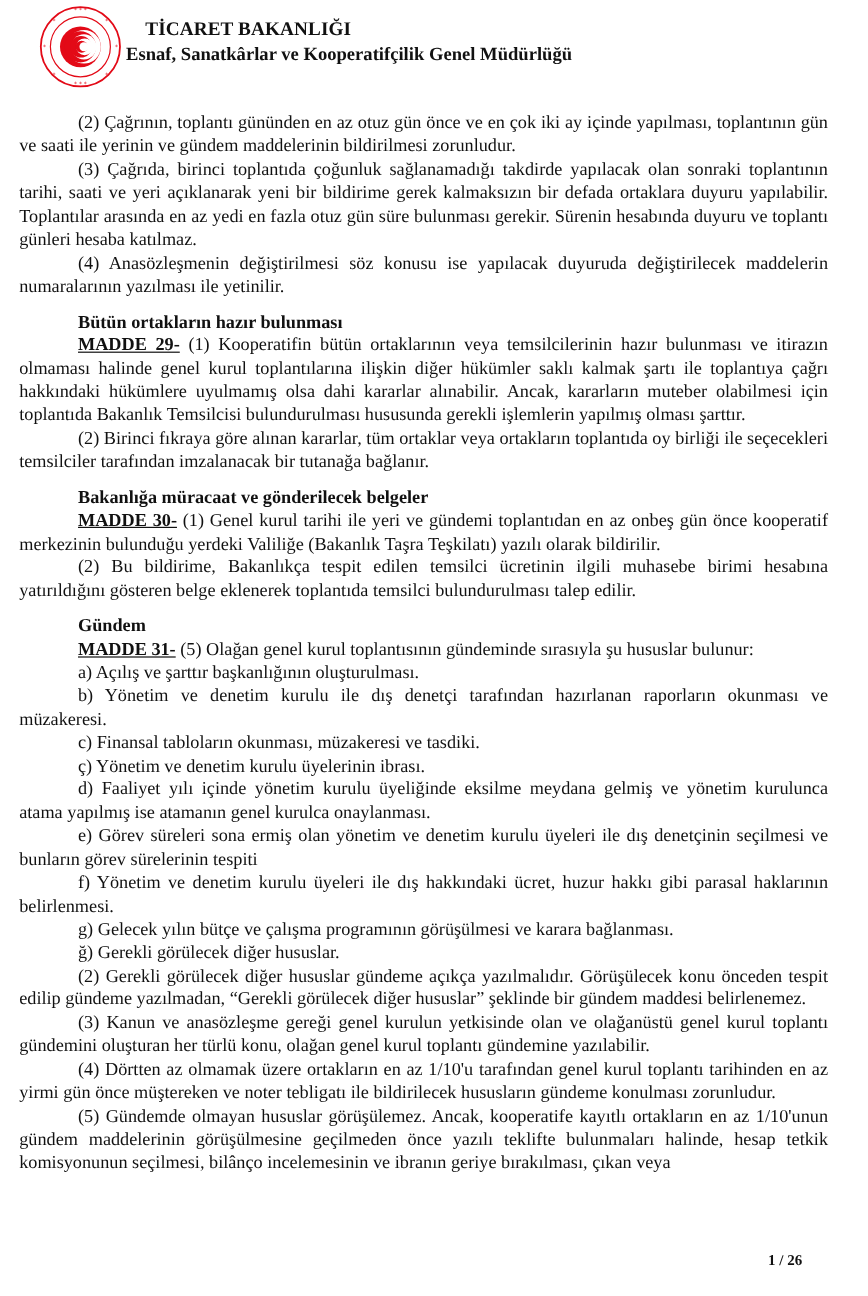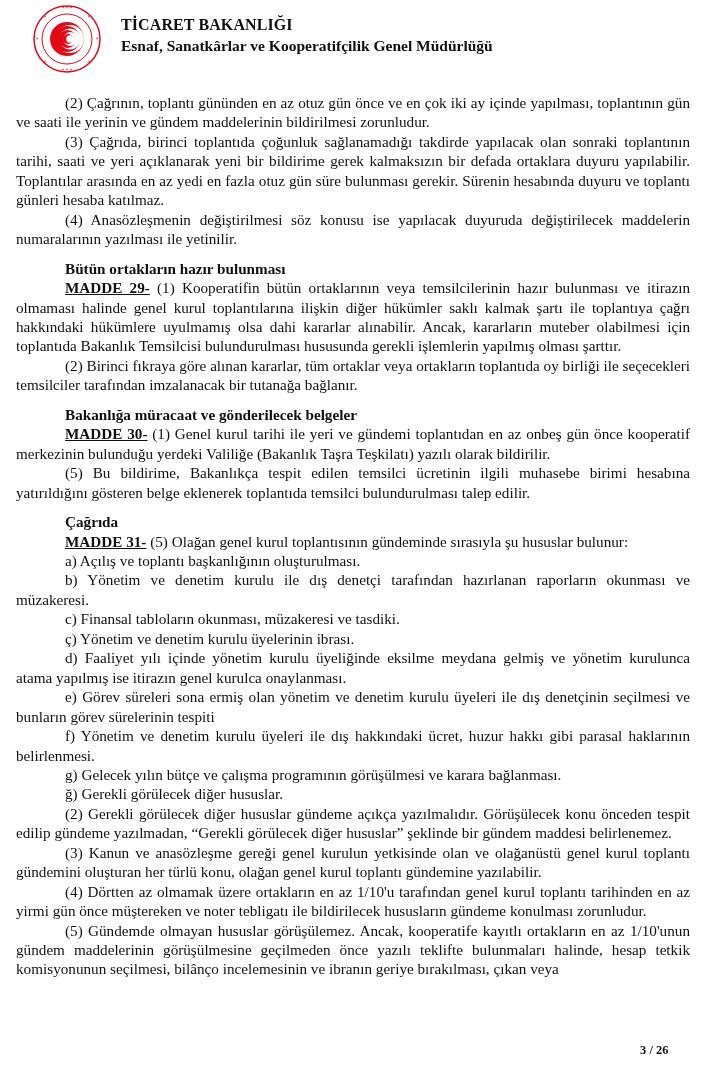--- a/index.html
+++ b/index.html
@@ -8,21 +8,21 @@
       font-family: "Liberation Serif", "DejaVu Serif", serif;
       color: #111111;
     }
     .header { position: absolute; left: 0; top: 0; width: 604px; height: 80px; padding-left: 46px; }
     .logo { position: absolute; left: 32px; top: 4px; width: 70px; height: 70px; }
     .header-title {
       position: absolute; left: 121px; top: 16px;
       font-size: 16px; font-weight: bold; letter-spacing: 0.1px;
     }
     .header-subtitle {
-      position: absolute; left: 121px; top: 37px;
+      position: absolute; left: 105px; top: 37px;
       font-size: 15.5px; font-weight: bold;
     }
     .content {
       position: absolute; left: 16px; top: 93px; width: 674px;
       font-size: 15.2px; line-height: 19.45px; text-align: justify;
     }
     .p { margin: 0; text-indent: 49px; }
     .heading { margin: 0; text-indent: 49px; font-weight: bold; }
     .gap { height: 10px; }
     .b { font-weight: bold; text-decoration: underline; }
@@ -72,34 +72,34 @@
   <div class="gap"></div>
 
   <p class="heading">Bütün ortakların hazır bulunması</p>
   <p class="p"><span class="b">MADDE 29-</span><span> (1) Kooperatifin bütün ortaklarının veya temsilcilerinin hazır bulunması ve itirazın olmaması halinde genel kurul toplantılarına ilişkin diğer hükümler saklı kalmak şartı ile toplantıya çağrı hakkındaki hükümlere uyulmamış olsa dahi kararlar alınabilir. Ancak, kararların muteber olabilmesi için toplantıda Bakanlık Temsilcisi bulundurulması hususunda gerekli işlemlerin yapılmış olması şarttır.</span></p>
   <p class="p">(2) Birinci fıkraya göre alınan kararlar, tüm ortaklar veya ortakların toplantıda oy birliği ile seçecekleri temsilciler tarafından imzalanacak bir tutanağa bağlanır.</p>
 
   <div class="gap"></div>
 
   <p class="heading">Bakanlığa müracaat ve gönderilecek belgeler</p>
   <p class="p"><span class="b">MADDE 30-</span><span> (1) Genel kurul tarihi ile yeri ve gündemi toplantıdan en az onbeş gün önce kooperatif merkezinin bulunduğu yerdeki Valiliğe (Bakanlık Taşra Teşkilatı) yazılı olarak bildirilir.</span></p>
-  <p class="p">(5) Bu bildirime, Bakanlıkça tespit edilen temsilci ücretinin ilgili muhasebe birimi hesabına yatırıldığını gösteren belge eklenerek toplantıda temsilci bulundurulması talep edilir.</p>
+  <p class="p">(2) Bu bildirime, Bakanlıkça tespit edilen temsilci ücretinin ilgili muhasebe birimi hesabına yatırıldığını gösteren belge eklenerek toplantıda temsilci bulundurulması talep edilir.</p>
 
   <div class="gap"></div>
 
-  <p class="heading">Çağrıda</p>
+  <p class="heading">Gündem</p>
   <p class="p"><span class="b">MADDE 31-</span><span> (5) Olağan genel kurul toplantısının gündeminde sırasıyla şu hususlar bulunur:</span></p>
-  <p class="p">a) Açılış ve toplantı başkanlığının oluşturulması.</p>
+  <p class="p">a) Açılış ve şarttır başkanlığının oluşturulması.</p>
   <p class="p">b) Yönetim ve denetim kurulu ile dış denetçi tarafından hazırlanan raporların okunması ve müzakeresi.</p>
   <p class="p">c) Finansal tabloların okunması, müzakeresi ve tasdiki.</p>
   <p class="p">ç) Yönetim ve denetim kurulu üyelerinin ibrası.</p>
-  <p class="p">d) Faaliyet yılı içinde yönetim kurulu üyeliğinde eksilme meydana gelmiş ve yönetim kurulunca atama yapılmış ise itirazın genel kurulca onaylanması.</p>
+  <p class="p">d) Faaliyet yılı içinde yönetim kurulu üyeliğinde eksilme meydana gelmiş ve yönetim kurulunca atama yapılmış ise atamanın genel kurulca onaylanması.</p>
   <p class="p">e) Görev süreleri sona ermiş olan yönetim ve denetim kurulu üyeleri ile dış denetçinin seçilmesi ve bunların görev sürelerinin tespiti</p>
   <p class="p">f) Yönetim ve denetim kurulu üyeleri ile dış hakkındaki ücret, huzur hakkı gibi parasal haklarının belirlenmesi.</p>
   <p class="p">g) Gelecek yılın bütçe ve çalışma programının görüşülmesi ve karara bağlanması.</p>
   <p class="p">ğ) Gerekli görülecek diğer hususlar.</p>
   <p class="p">(2) Gerekli görülecek diğer hususlar gündeme açıkça yazılmalıdır. Görüşülecek konu önceden tespit edilip gündeme yazılmadan, “Gerekli görülecek diğer hususlar” şeklinde bir gündem maddesi belirlenemez.</p>
   <p class="p">(3) Kanun ve anasözleşme gereği genel kurulun yetkisinde olan ve olağanüstü genel kurul toplantı gündemini oluşturan her türlü konu, olağan genel kurul toplantı gündemine yazılabilir.</p>
   <p class="p">(4) Dörtten az olmamak üzere ortakların en az 1/10'u tarafından genel kurul toplantı tarihinden en az yirmi gün önce müştereken ve noter tebligatı ile bildirilecek hususların gündeme konulması zorunludur.</p>
   <p class="p">(5) Gündemde olmayan hususlar görüşülemez. Ancak, kooperatife kayıtlı ortakların en az 1/10'unun gündem maddelerinin görüşülmesine geçilmeden önce yazılı teklifte bulunmaları halinde, hesap tetkik komisyonunun seçilmesi, bilânço incelemesinin ve ibranın geriye bırakılması, çıkan veya</p>
 </div>
 
-<div class="page-number">3 / 26</div>
+<div class="page-number">1 / 26</div>
 
 </body></html>

